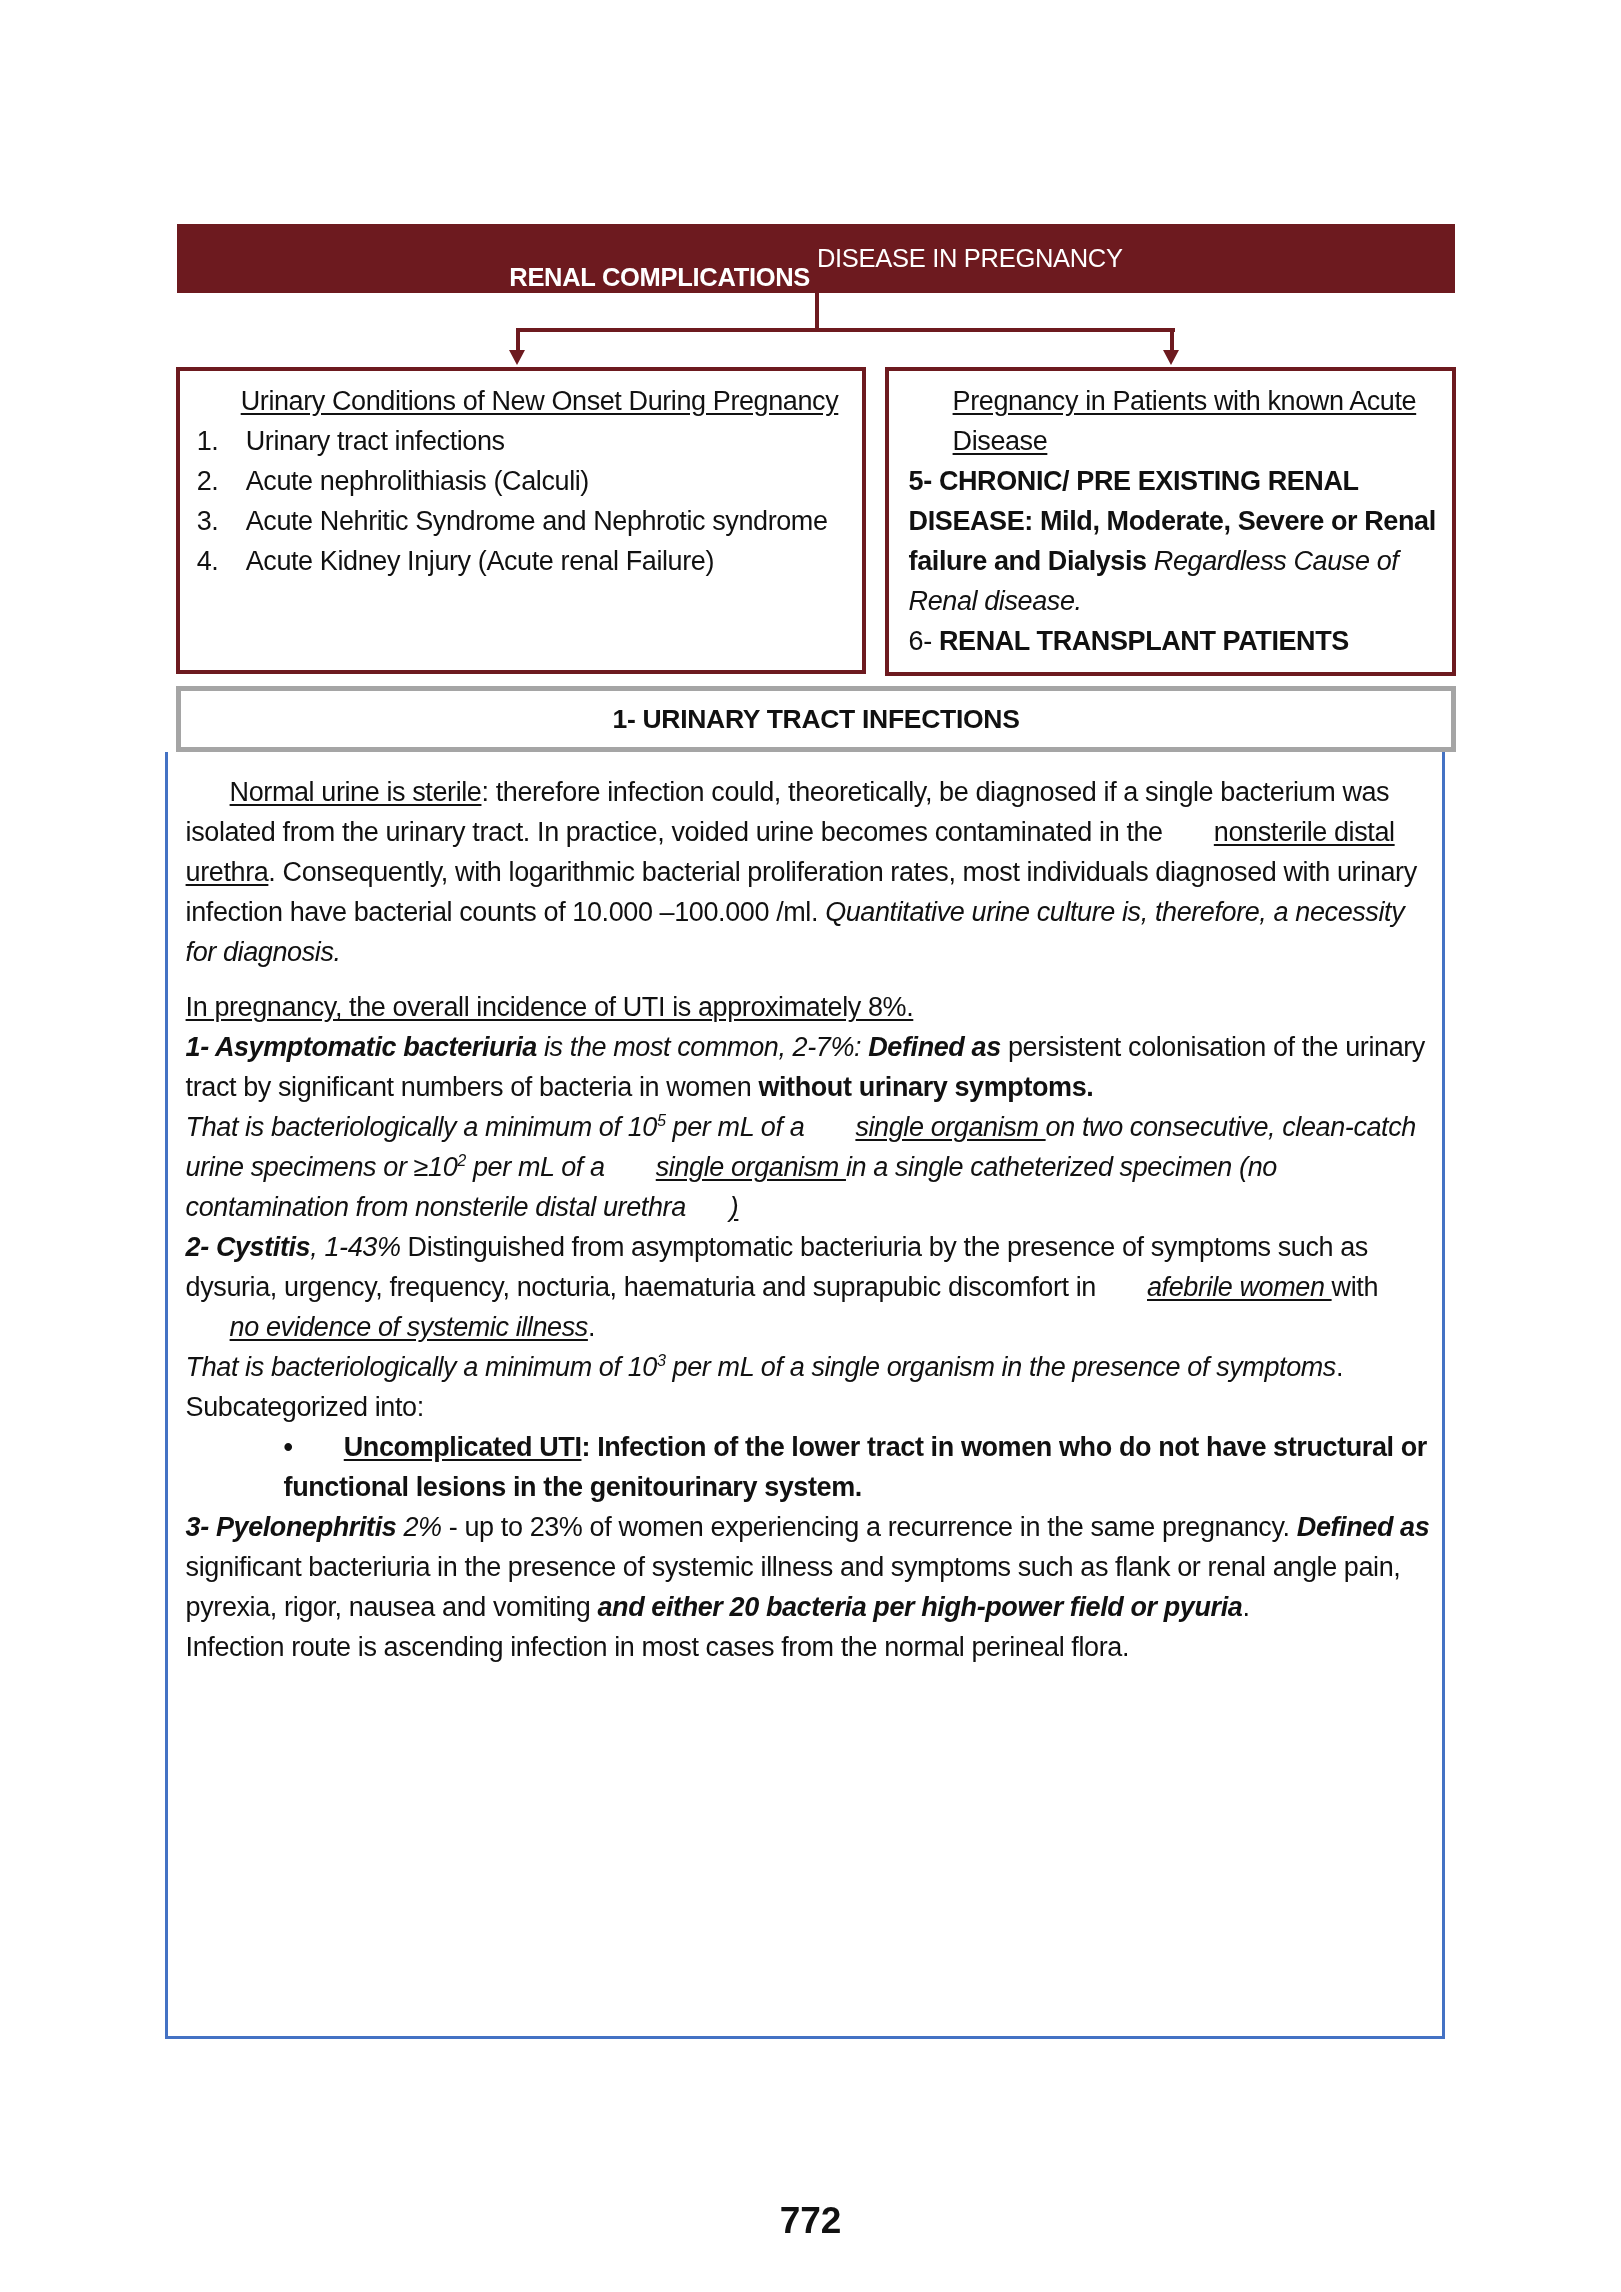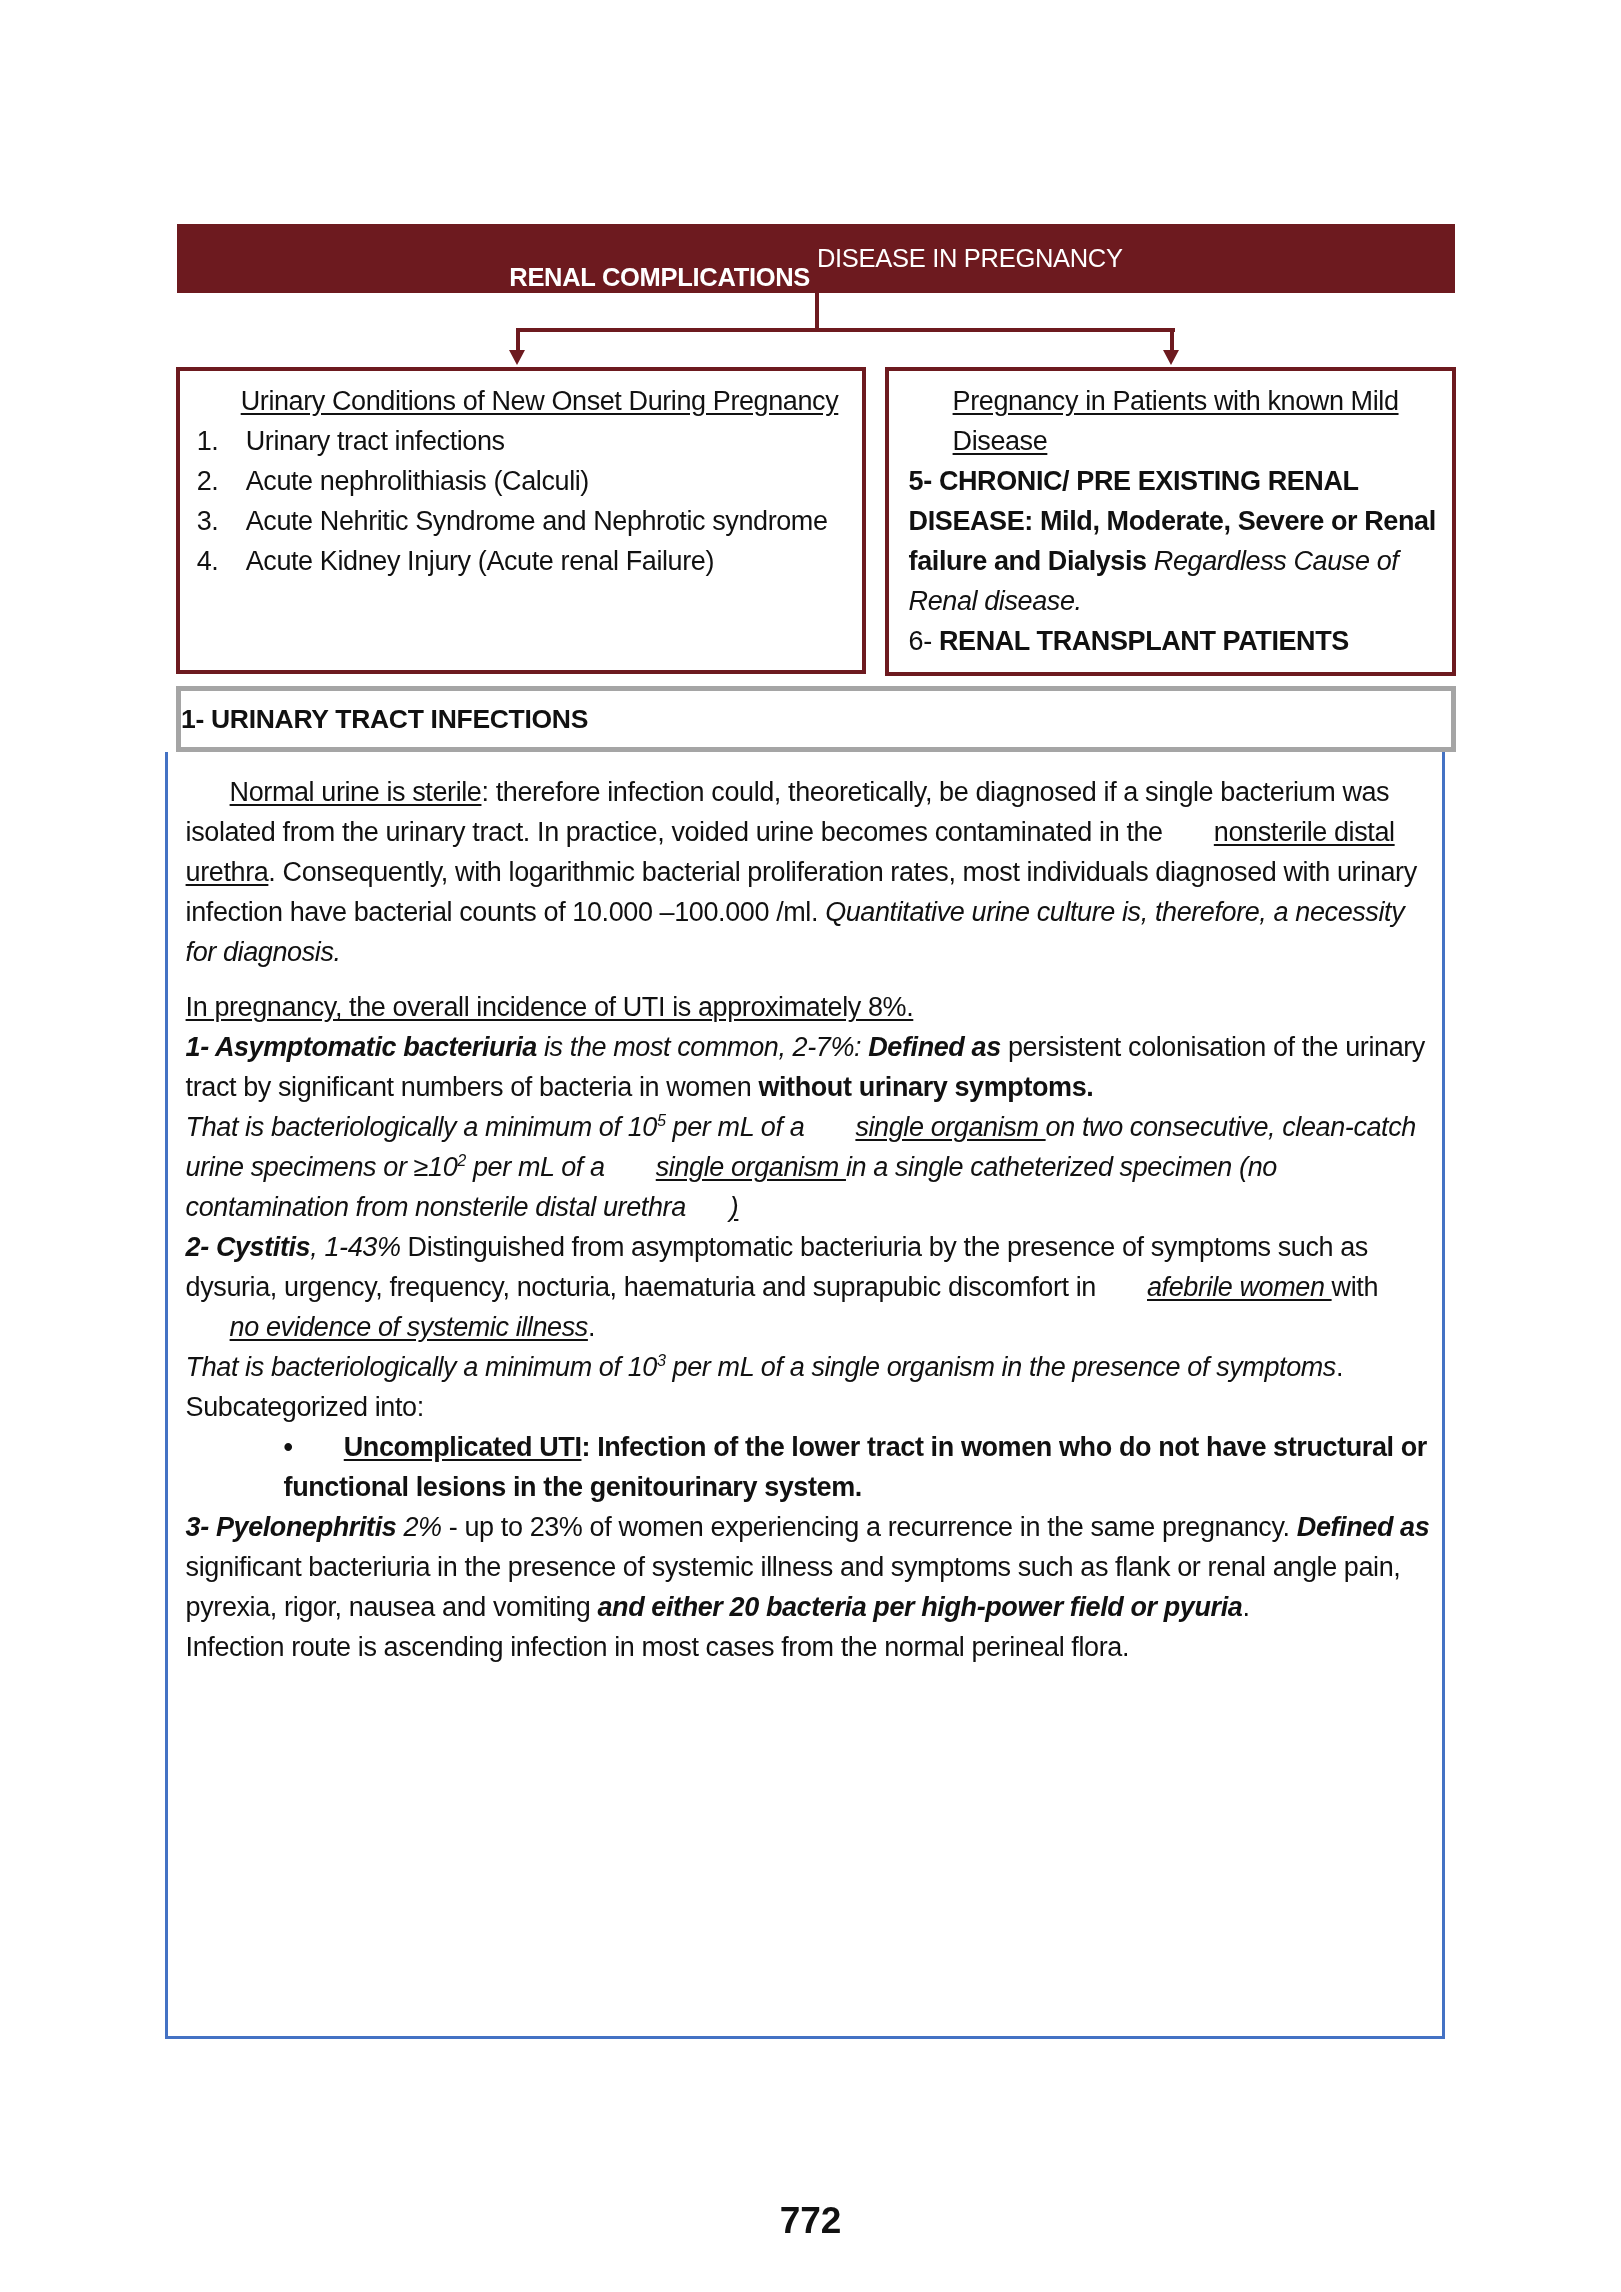--- a/index.html
+++ b/index.html
@@ -13,21 +13,21 @@
   .line { background: #6d1a1f; }
   .arrow { width: 0; height: 0; border-left: 8.8px solid transparent; border-right: 8.8px solid transparent;
            border-top: 15.7px solid #6d1a1f; }
   .box-red { border: 4.9px solid #6d1a1f; background: #fff; }
   .box-text { font-size: 27px; line-height: 40px; letter-spacing: -0.4px; }
   .u { text-decoration: underline; text-underline-offset: 2.9px; margin-left: 44px; }
   ol.cond { margin: 0; padding: 0; list-style: none; }
   ol.cond li { position: relative; padding-left: 49px; }
   ol.cond li .num { position: absolute; left: 0; top: 0; }
   .box-gray { border: 5.9px solid #a5a5a5; background: #fff; display: flex; align-items: center;
-              font-weight: bold; font-size: 26.5px; letter-spacing: -0.3px; }
+              justify-content: center; font-weight: bold; font-size: 26.5px; letter-spacing: -0.3px; }
   .box-blue { border: 3.9px solid #4472c4; border-top: none; background: #fff; }
   .blue-inner { position: absolute; left: 17.6px; top: 19.6px; right: 11.8px; font-size: 27px; line-height: 40px;
                 letter-spacing: -0.4px; }
   .p { margin: 0; }
   .gap { height: 15.7px; }
   .indent { padding-left: 98px; font-weight: bold; }
   sup { font-size: 60%; line-height: 0; vertical-align: super; }
   .pagenum { left: 0; width: 1621px; top: 2200px; text-align: center; font-size: 37px; font-weight: bold;
              font-family: "Liberation Sans", sans-serif; }
 </style>
@@ -53,21 +53,21 @@
       <li><span class="num">1.</span><span>Urinary tract infections</span></li>
       <li><span class="num">2.</span><span>Acute nephrolithiasis (Calculi)</span></li>
       <li><span class="num">3.</span><span>Acute Nehritic Syndrome and Nephrotic syndrome</span></li>
       <li><span class="num">4.</span><span>Acute Kidney Injury (Acute renal Failure)</span></li>
     </ol>
   </div>
 </div>
 
 <div class="abs box-red" style="left:885px; top:367px; width:571px; height:309px;">
   <div class="box-text" style="position:absolute; left:19.6px; top:9.8px; right:13.7px;">
-    <div class="u">Pregnancy in Patients with known Mild Disease</div>
+    <div class="u">Pregnancy in Patients with known Acute Disease</div>
     <div>
       <b>5- CHRONIC/ PRE EXISTING RENAL DISEASE: Mild, Moderate, Severe or Renal failure and Dialysis</b> <i>Regardless Cause of Renal disease.</i>
     </div>
     <div>
       <span>6-</span> <b>RENAL TRANSPLANT PATIENTS</b>
     </div>
   </div>
 </div>
 
 <div class="abs box-gray" style="left:176px; top:686px; width:1280px; height:66px;">

